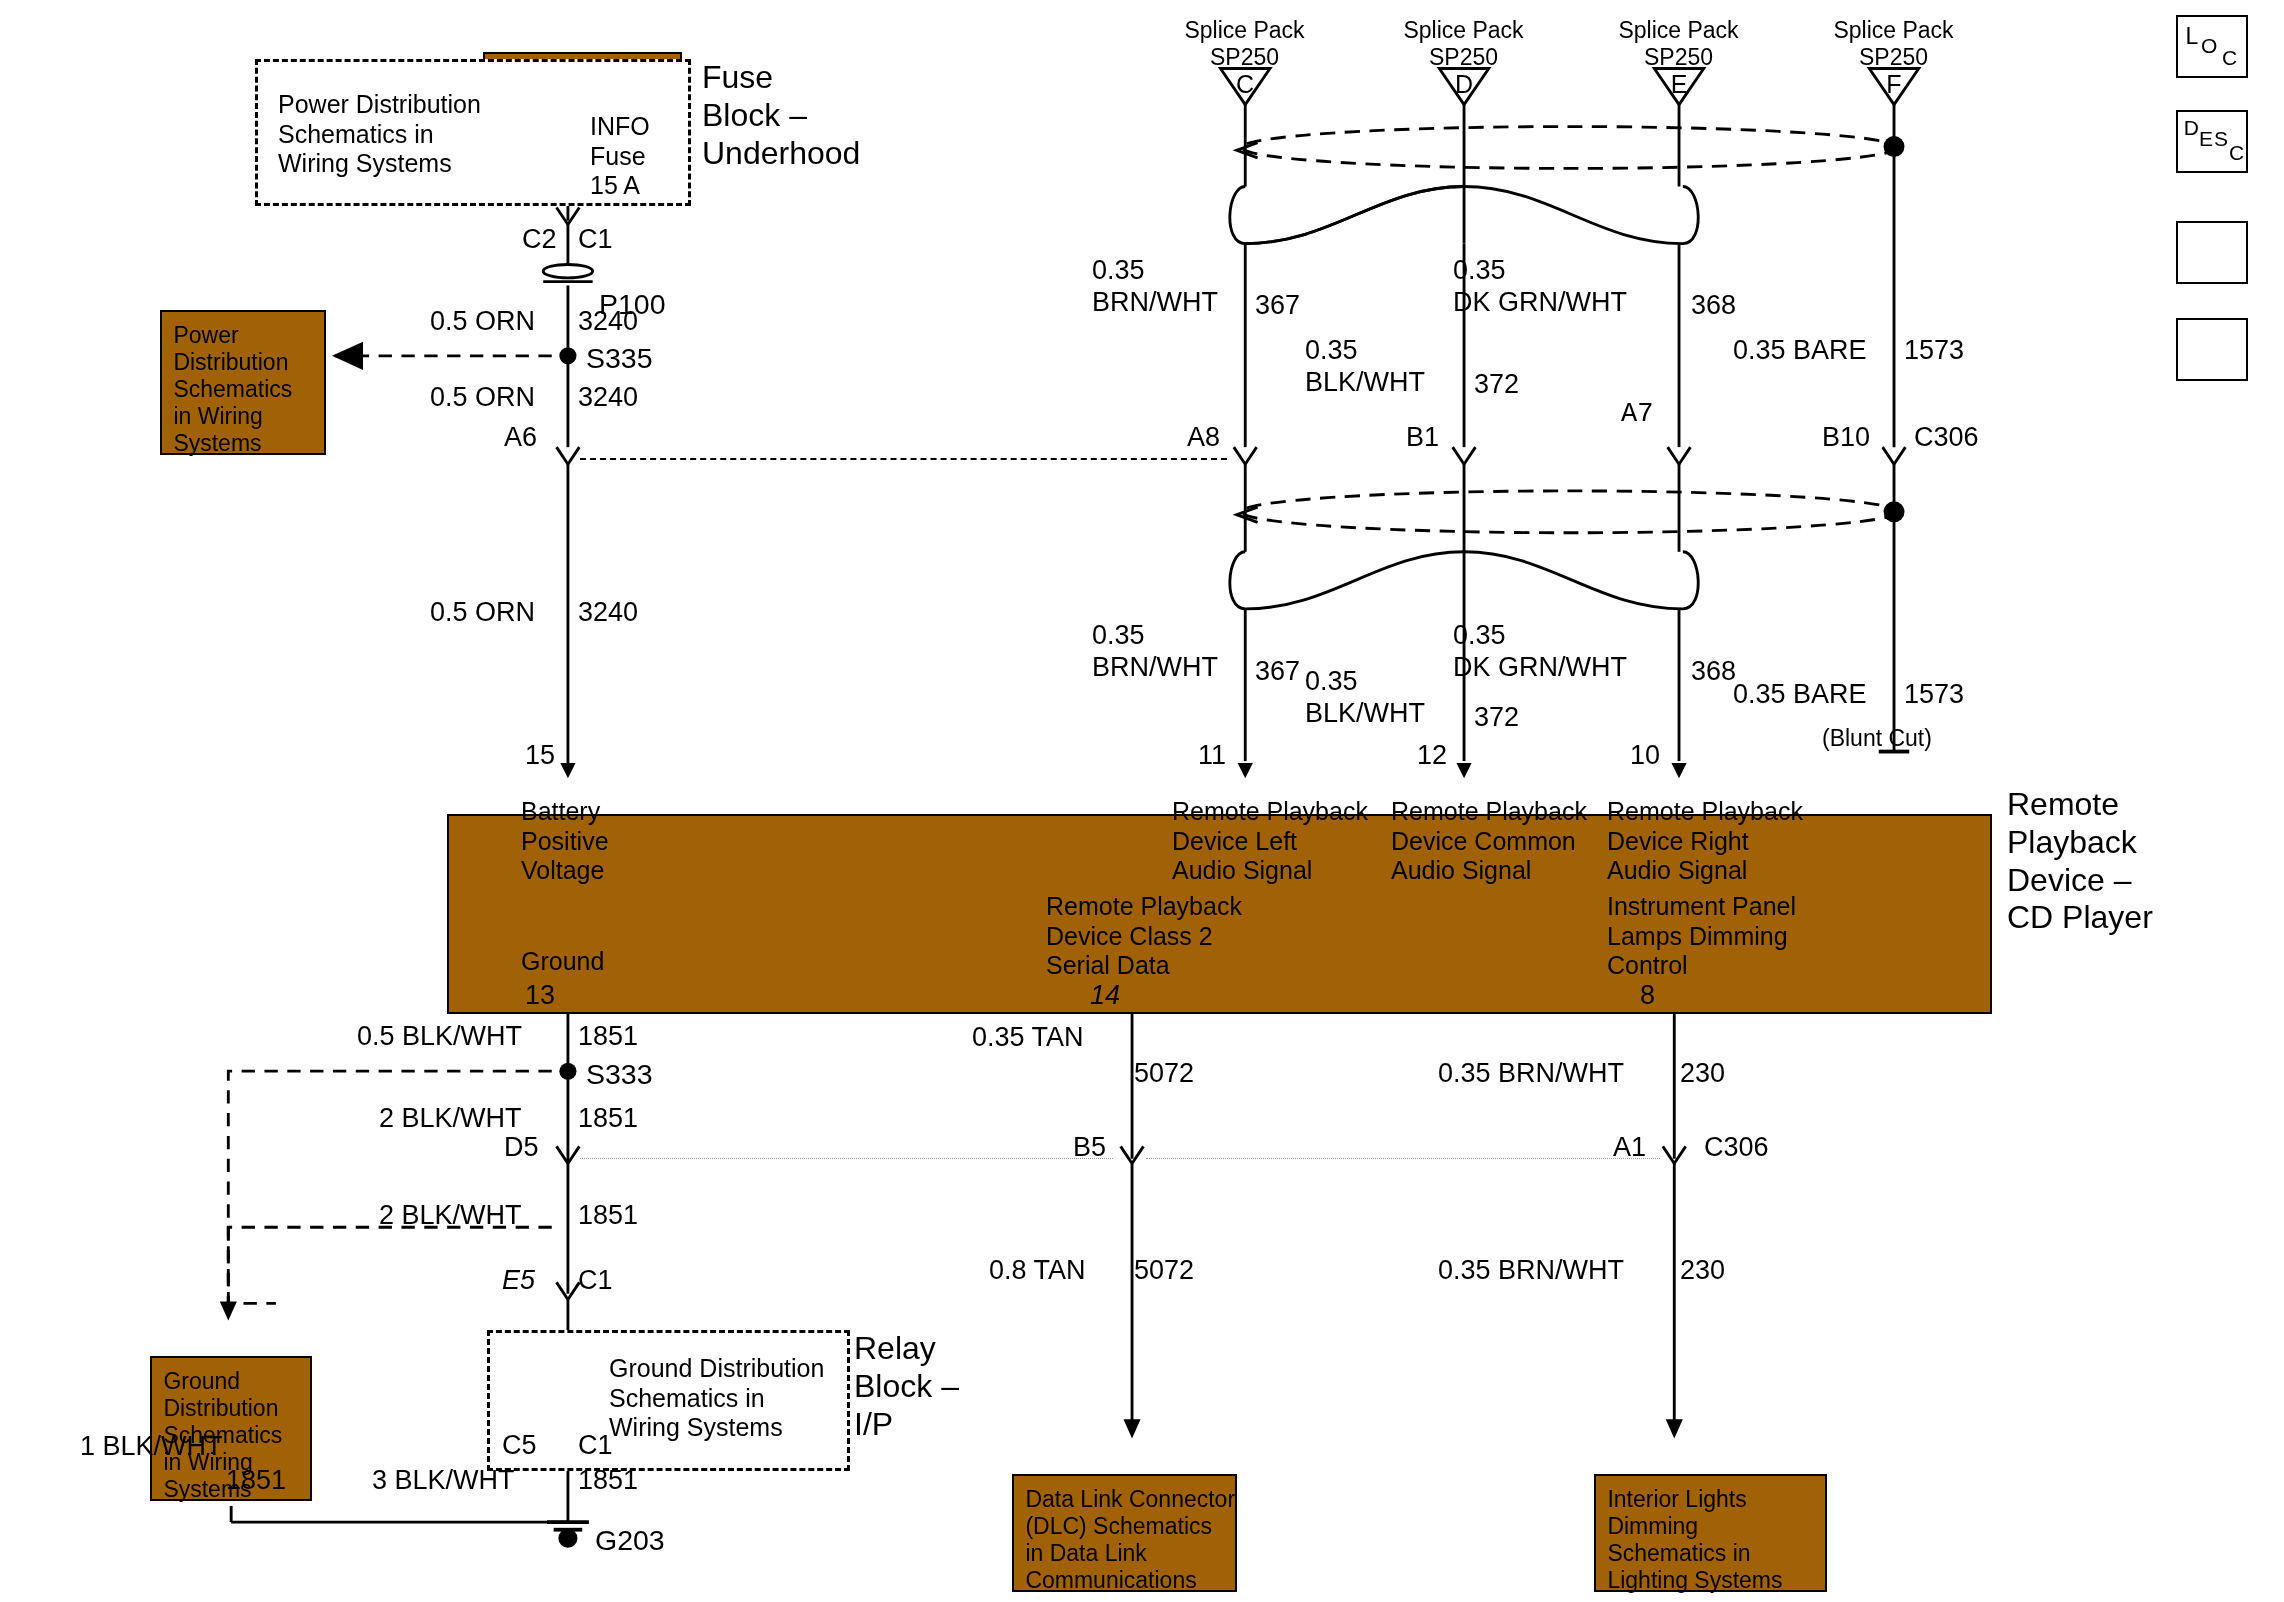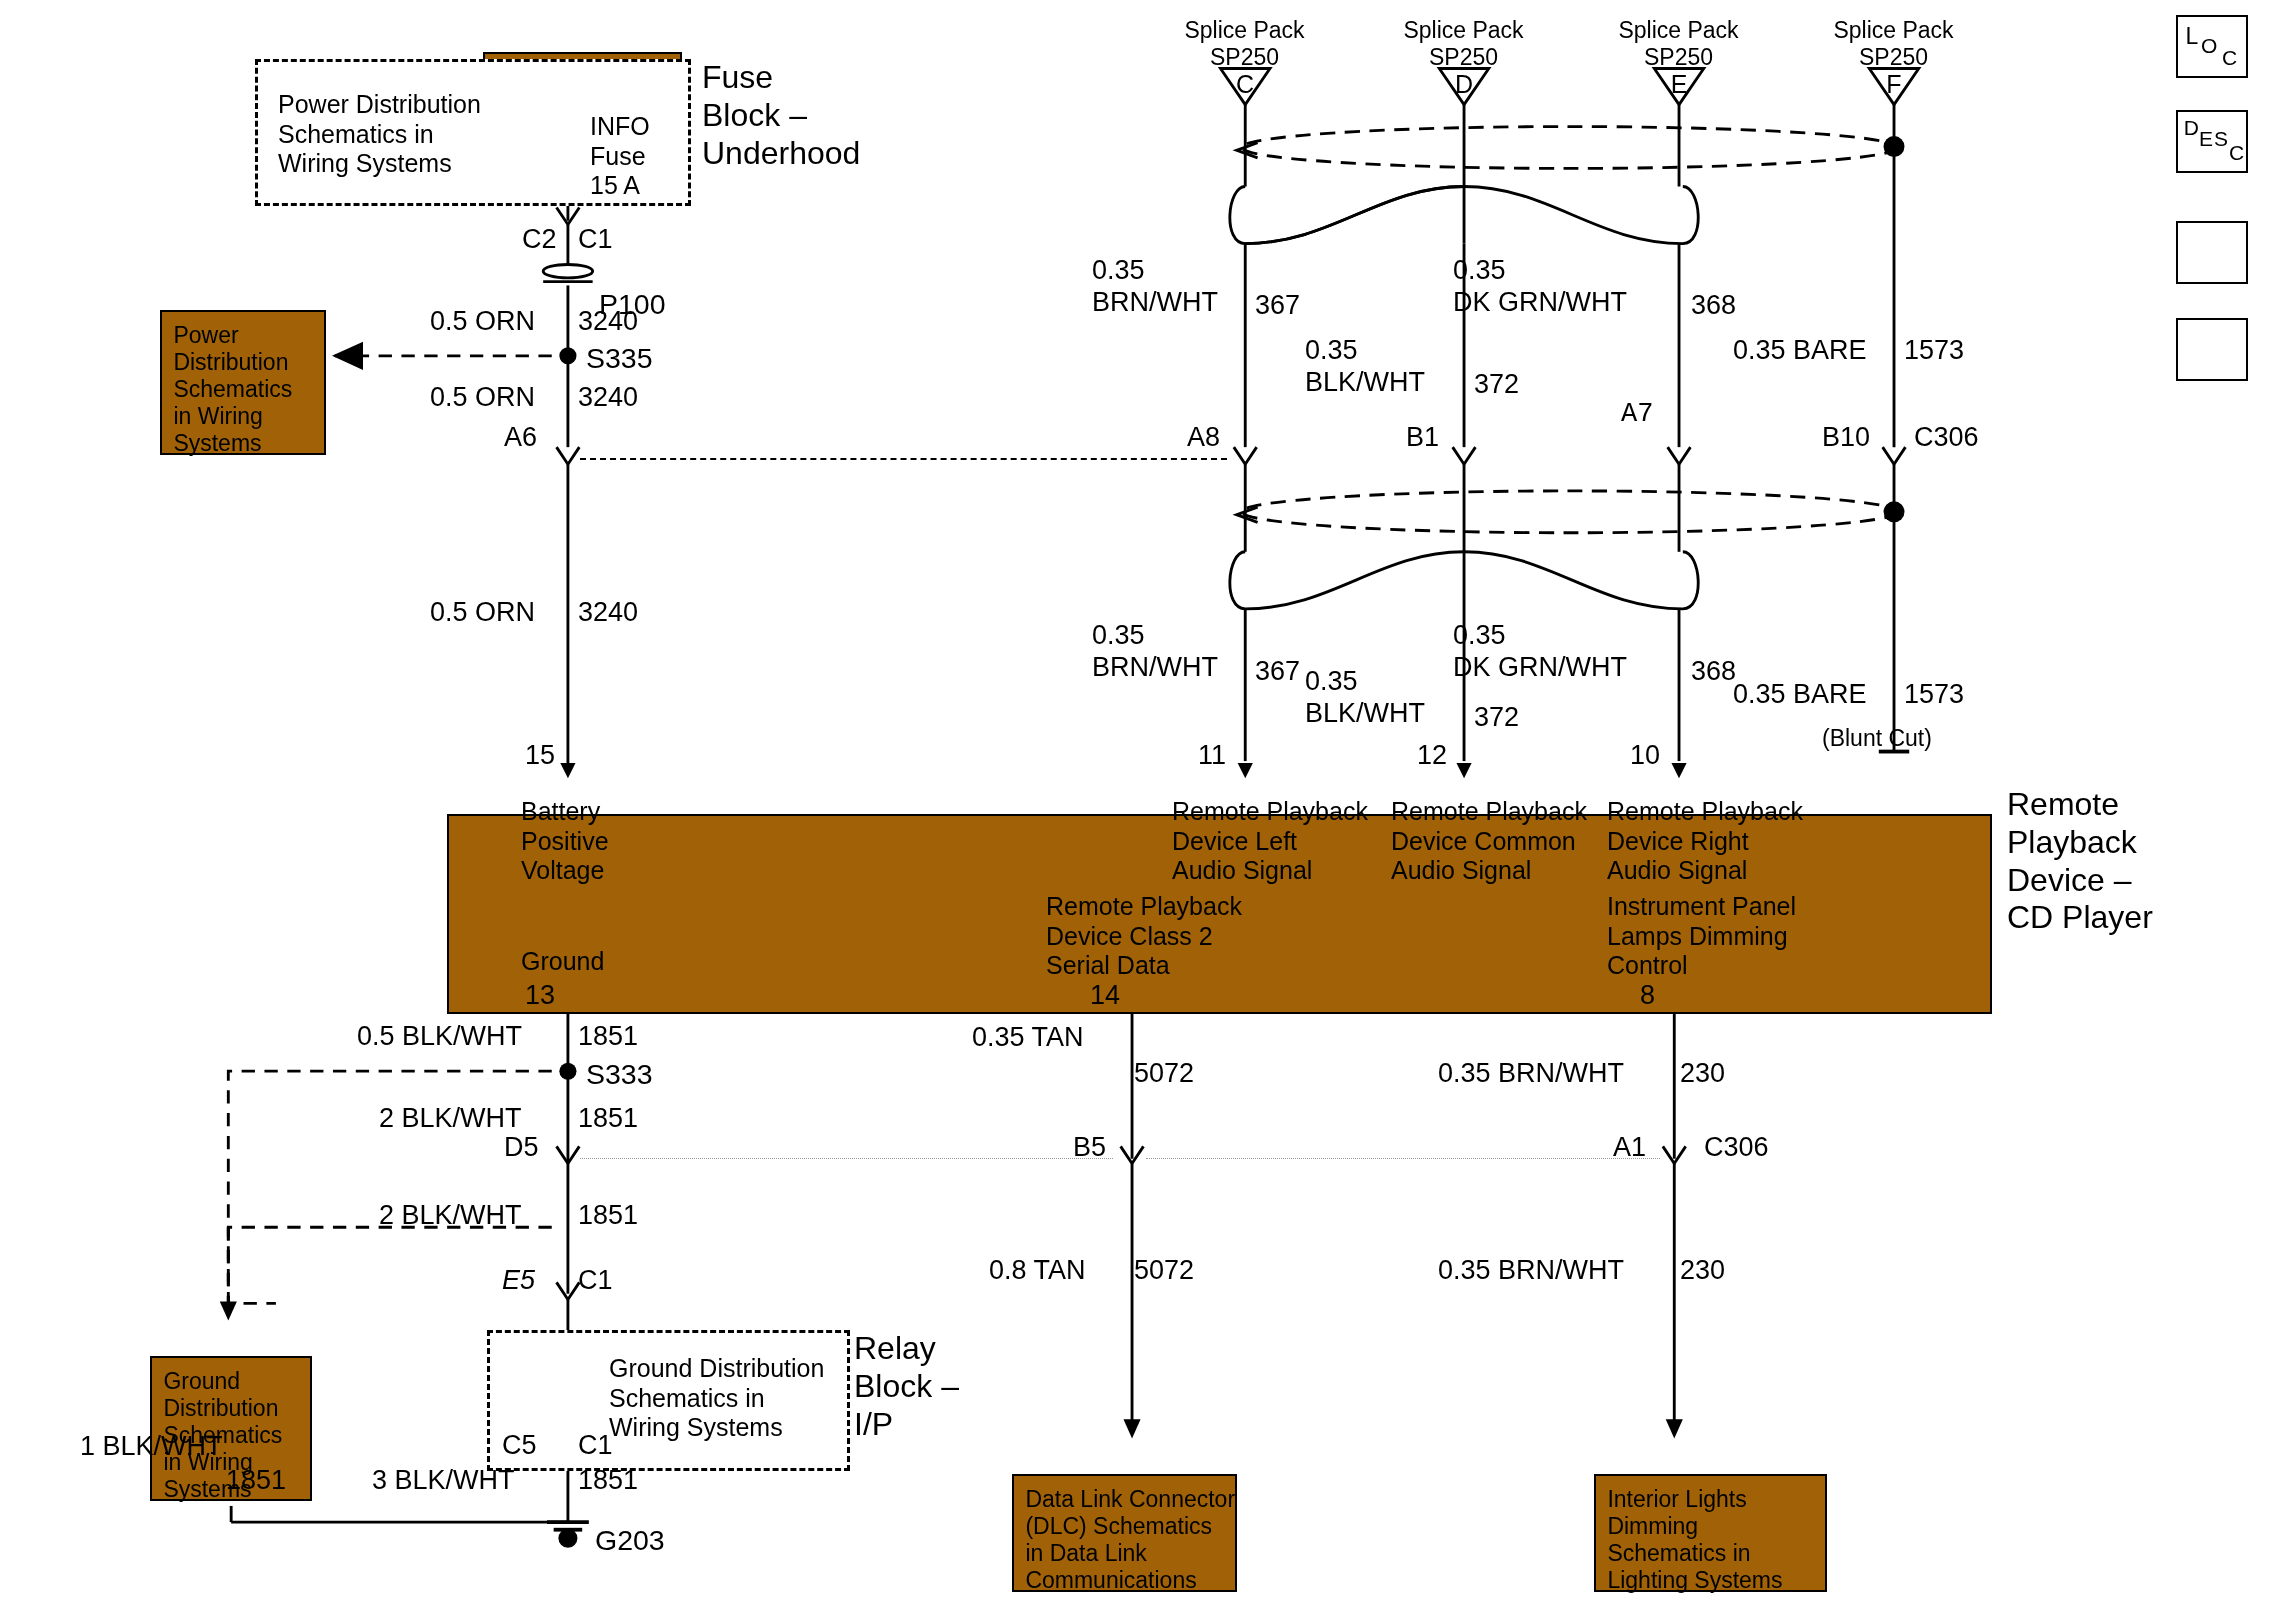--- a/index.html
+++ b/index.html
@@ -296,21 +296,21 @@
   <div class="t f28" style="left:1691px;top:656px;">368</div>
   <div class="t f28" style="left:1733px;top:679px;">0.35 BARE</div>
   <div class="t f28" style="left:1904px;top:679px;">1573</div>
   <div class="t f24" style="left:1822px;top:725px;">(Blunt Cut)</div>
 
   <div class="t f28" style="left:1198px;top:740px;">11</div>
   <div class="t f28" style="left:1417px;top:740px;">12</div>
   <div class="t f28" style="left:1630px;top:740px;">10</div>
 
   <div class="t f28" style="left:525px;top:980px;">13</div>
-  <div class="t f28" style="left:1090px;top:980px;">14</div>
+  <div class="t f28" style="left:1090px;top:980px;font-style:italic;">14</div>
   <div class="t f28" style="left:1640px;top:980px;">8</div>
 
   <div class="t f28" style="left:357px;top:1021px;">0.5 BLK/WHT</div>
   <div class="t f28" style="left:578px;top:1021px;">1851</div>
   <div class="t f30" style="left:586px;top:1058px;">S333</div>
   <div class="t f28" style="left:379px;top:1103px;">2 BLK/WHT</div>
   <div class="t f28" style="left:578px;top:1103px;">1851</div>
   <div class="t f28" style="left:504px;top:1132px;">D5</div>
   <div class="t f28" style="left:379px;top:1200px;">2 BLK/WHT</div>
   <div class="t f28" style="left:578px;top:1200px;">1851</div>

